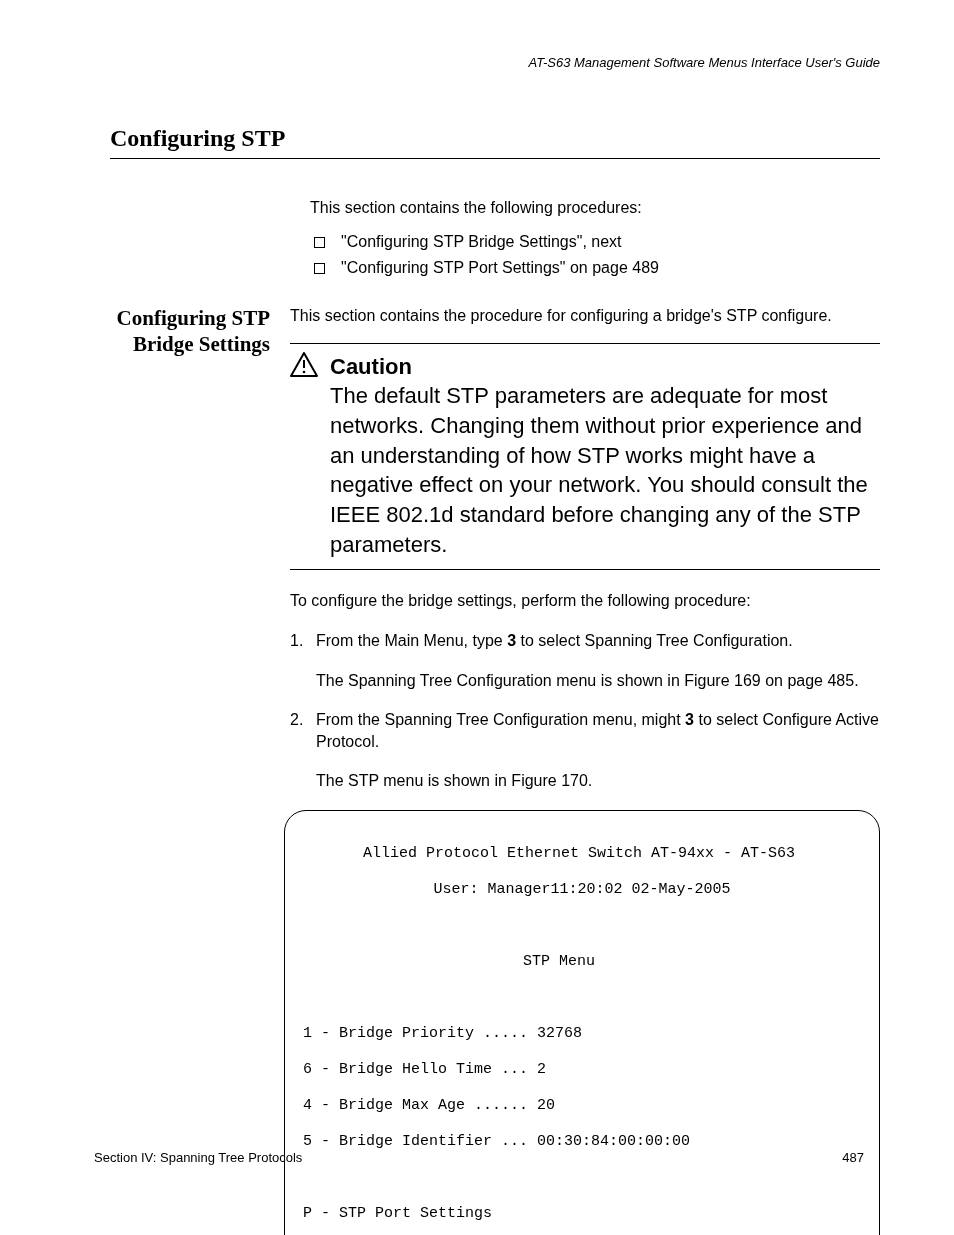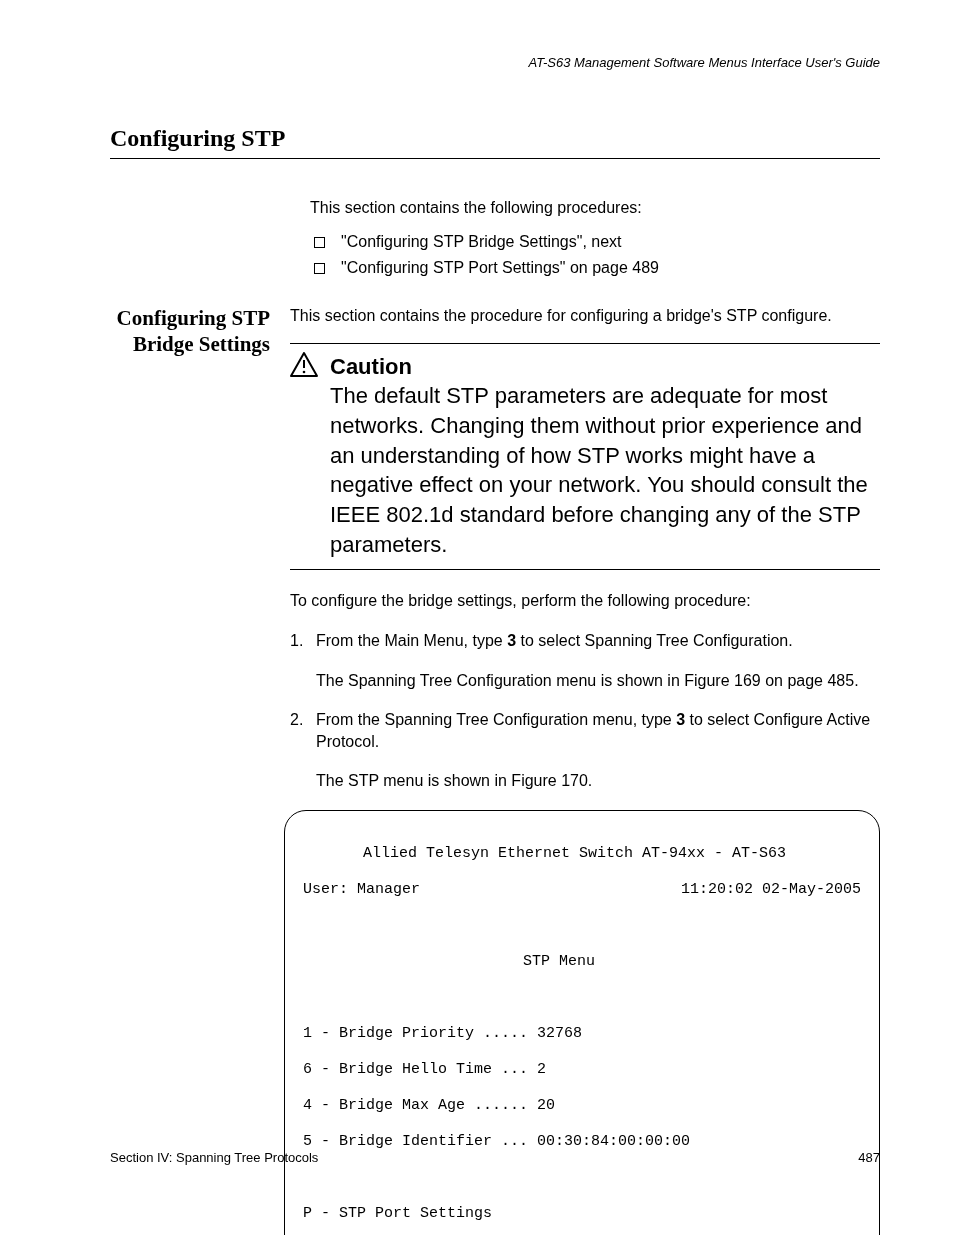--- a/index.html
+++ b/index.html
@@ -131,26 +131,26 @@
     border-radius: 22px;
     padding: 16px 18px 18px 18px;
     font-family: "Courier New", Courier, monospace;
     font-size: 15px;
     line-height: 1.2;
     white-space: pre;
   }
   .term-line { display: block; }
   .term-header-row {
     display: flex;
-    justify-content: space-between;
+    justify-content: center;
   }
   .footer {
     position: absolute;
     bottom: 70px;
-    left: 110px;
+    left: 94px;
     width: 770px;
     display: flex;
     justify-content: space-between;
     font-size: 13px;
   }
 </style>
 </head>
 <body>
 
 <div class="page">
@@ -194,27 +194,27 @@
       <div class="proc-intro">To configure the bridge settings, perform the following procedure:</div>
 
       <div class="ol">
         <div class="ol-item">
           <span class="num">1.</span>
           <span>From the Main Menu, type </span><span class="bold3">3</span><span> to select Spanning Tree Configuration.</span>
           <div class="ol-sub">The Spanning Tree Configuration menu is shown in Figure 169 on page 485.</div>
         </div>
         <div class="ol-item">
           <span class="num">2.</span>
-          <span>From the Spanning Tree Configuration menu, type </span><span class="bold3">3</span><span> to select Configure Active Protocol.</span>
+          <span>From the Spanning Tree Configuration menu, might </span><span class="bold3">3</span><span> to select Configure Active Protocol.</span>
           <div class="ol-sub">The STP menu is shown in Figure 170.</div>
         </div>
       </div>
 
       <div class="terminal">
-<span class="term-line" style="text-align:left; padding-left:60px;">Allied Telesyn Ethernet Switch AT-94xx - AT-S63</span>
+<span class="term-line" style="text-align:left; padding-left:60px;">Allied Protocol Ethernet Switch AT-94xx - AT-S63</span>
 <span class="term-header-row"><span>User: Manager</span><span>11:20:02 02-May-2005</span></span>
 <span class="term-line">&nbsp;</span>
 <span class="term-line" style="text-align:left; padding-left:220px;">STP Menu</span>
 <span class="term-line">&nbsp;</span>
 <span class="term-line">1 - Bridge Priority ..... 32768</span>
 <span class="term-line">6 - Bridge Hello Time ... 2</span>
 <span class="term-line">4 - Bridge Max Age ...... 20</span>
 <span class="term-line">5 - Bridge Identifier ... 00:30:84:00:00:00</span>
 <span class="term-line">&nbsp;</span>
 <span class="term-line">P - STP Port Settings</span>

